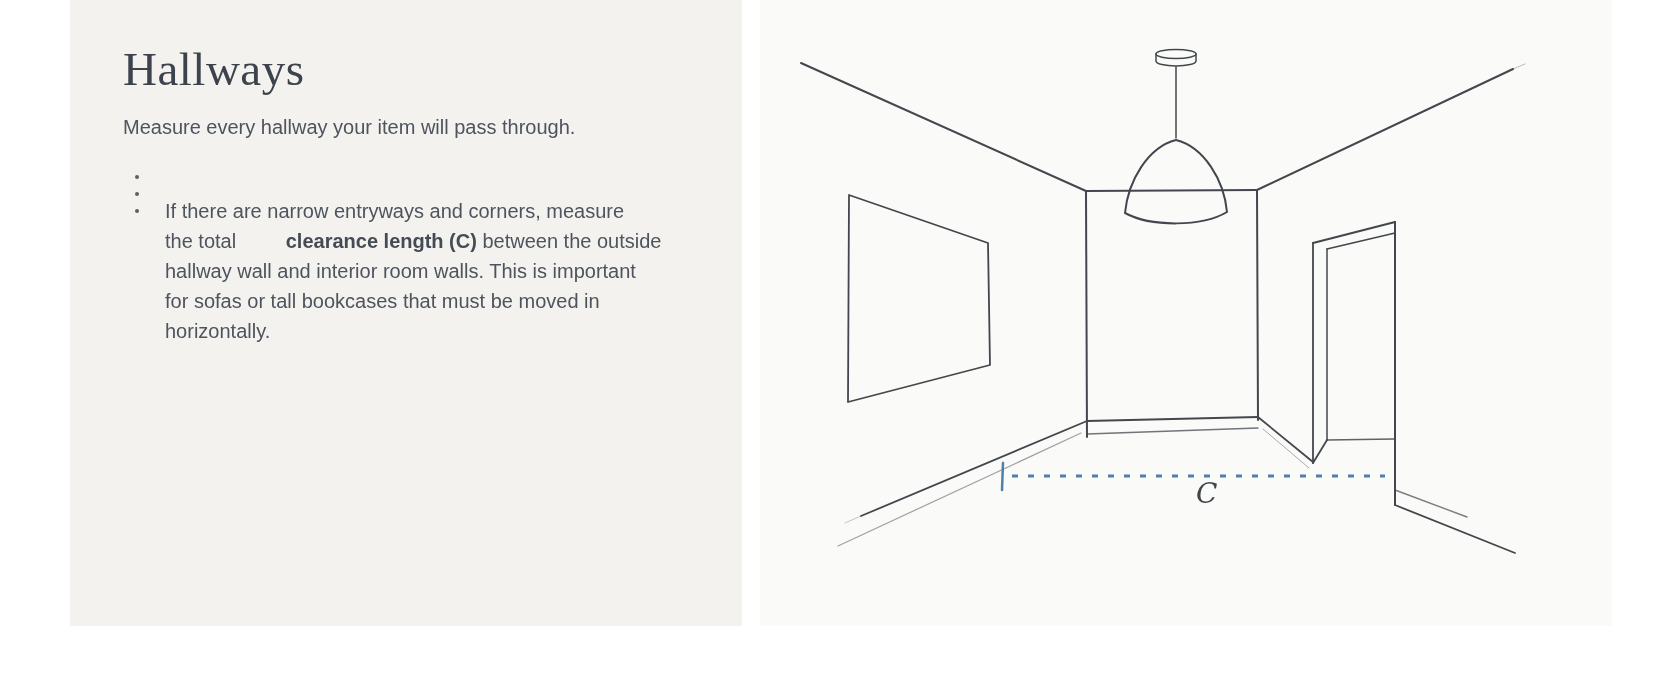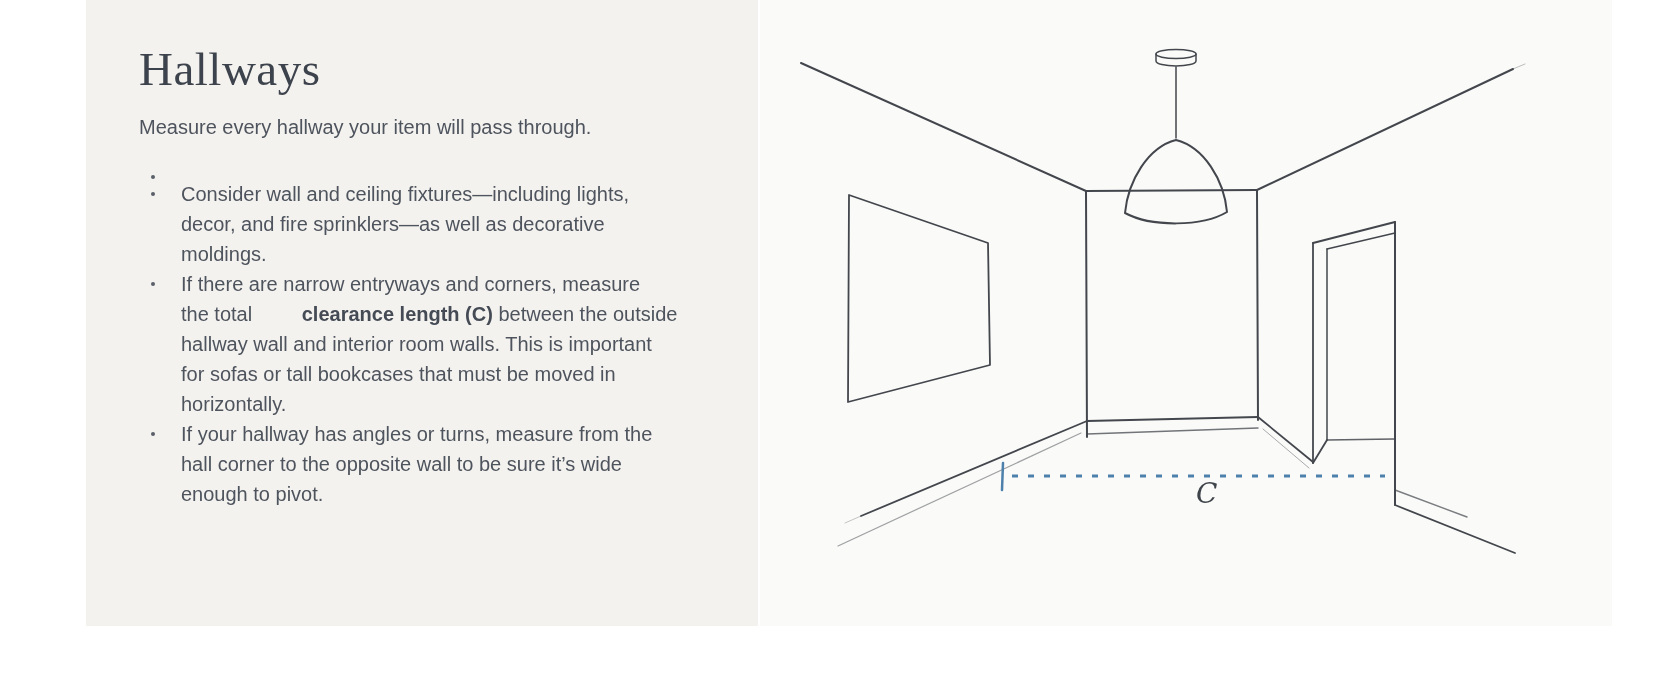--- a/index.html
+++ b/index.html
@@ -15,21 +15,21 @@
   html,body{margin:0;padding:0;}
   body{
     width:1680px;height:700px;
     background:#ffffff;
     font-family:"Liberation Sans","DejaVu Sans",sans-serif;
     overflow:hidden;
   }
   .stage{position:relative;width:1680px;height:700px;}
   .panel{position:absolute;top:0;height:626px;}
   .panel-left{
-    left:86px;width:672px;
+    left:70px;width:672px;
     background:var(--left-panel-bg);
     padding:42px 50px 0 53px;
   }
   .panel-right{
     left:760px;width:852px;
     background:var(--right-panel-bg);
   }
   .page-title{
     margin:0;
     font-family:"Liberation Serif","DejaVu Serif",serif;
@@ -91,37 +91,28 @@
 
   <section class="panel panel-left">
     <h1 class="page-title">Hallways</h1>
     <p class="subtitle">Measure every hallway your item will pass through.</p>
     <ul class="measure-list">
         <li class="bullet-item">
           <span class="bullet-dot"></span>
         </li>
         <li class="bullet-item">
           <span class="bullet-dot"></span>
-          <div class="bullet-text"><span>Consider wall and ceiling fixtures—including lights,
-decor, and fire sprinklers—as well as decorative
-moldings.</span></div>
         </li>
         <li class="bullet-item">
           <span class="bullet-dot"></span>
           <div class="bullet-text"><span>If there are narrow entryways and corners, measure
 the total </span><span class="b">clearance length (C)</span><span> between the outside
 hallway wall and interior room walls. This is important
 for sofas or tall bookcases that must be moved in
 horizontally.</span></div>
-        </li>
-        <li class="bullet-item">
-          <span class="bullet-dot"></span>
-          <div class="bullet-text"><span>If your hallway has angles or turns, measure from the
-hall corner to the opposite wall to be sure it’s wide
-enough to pivot.</span></div>
         </li>
       </ul>
   </section>
 
   <section class="panel panel-right">
     <svg class="sketch" width="852" height="626" viewBox="0 0 852 626">
 
       <g>
         <path class="ink" d="M41,63 L326,191" stroke-width="2"></path>
         <path class="ink" d="M497,190 L753,69" stroke-width="2"></path>

